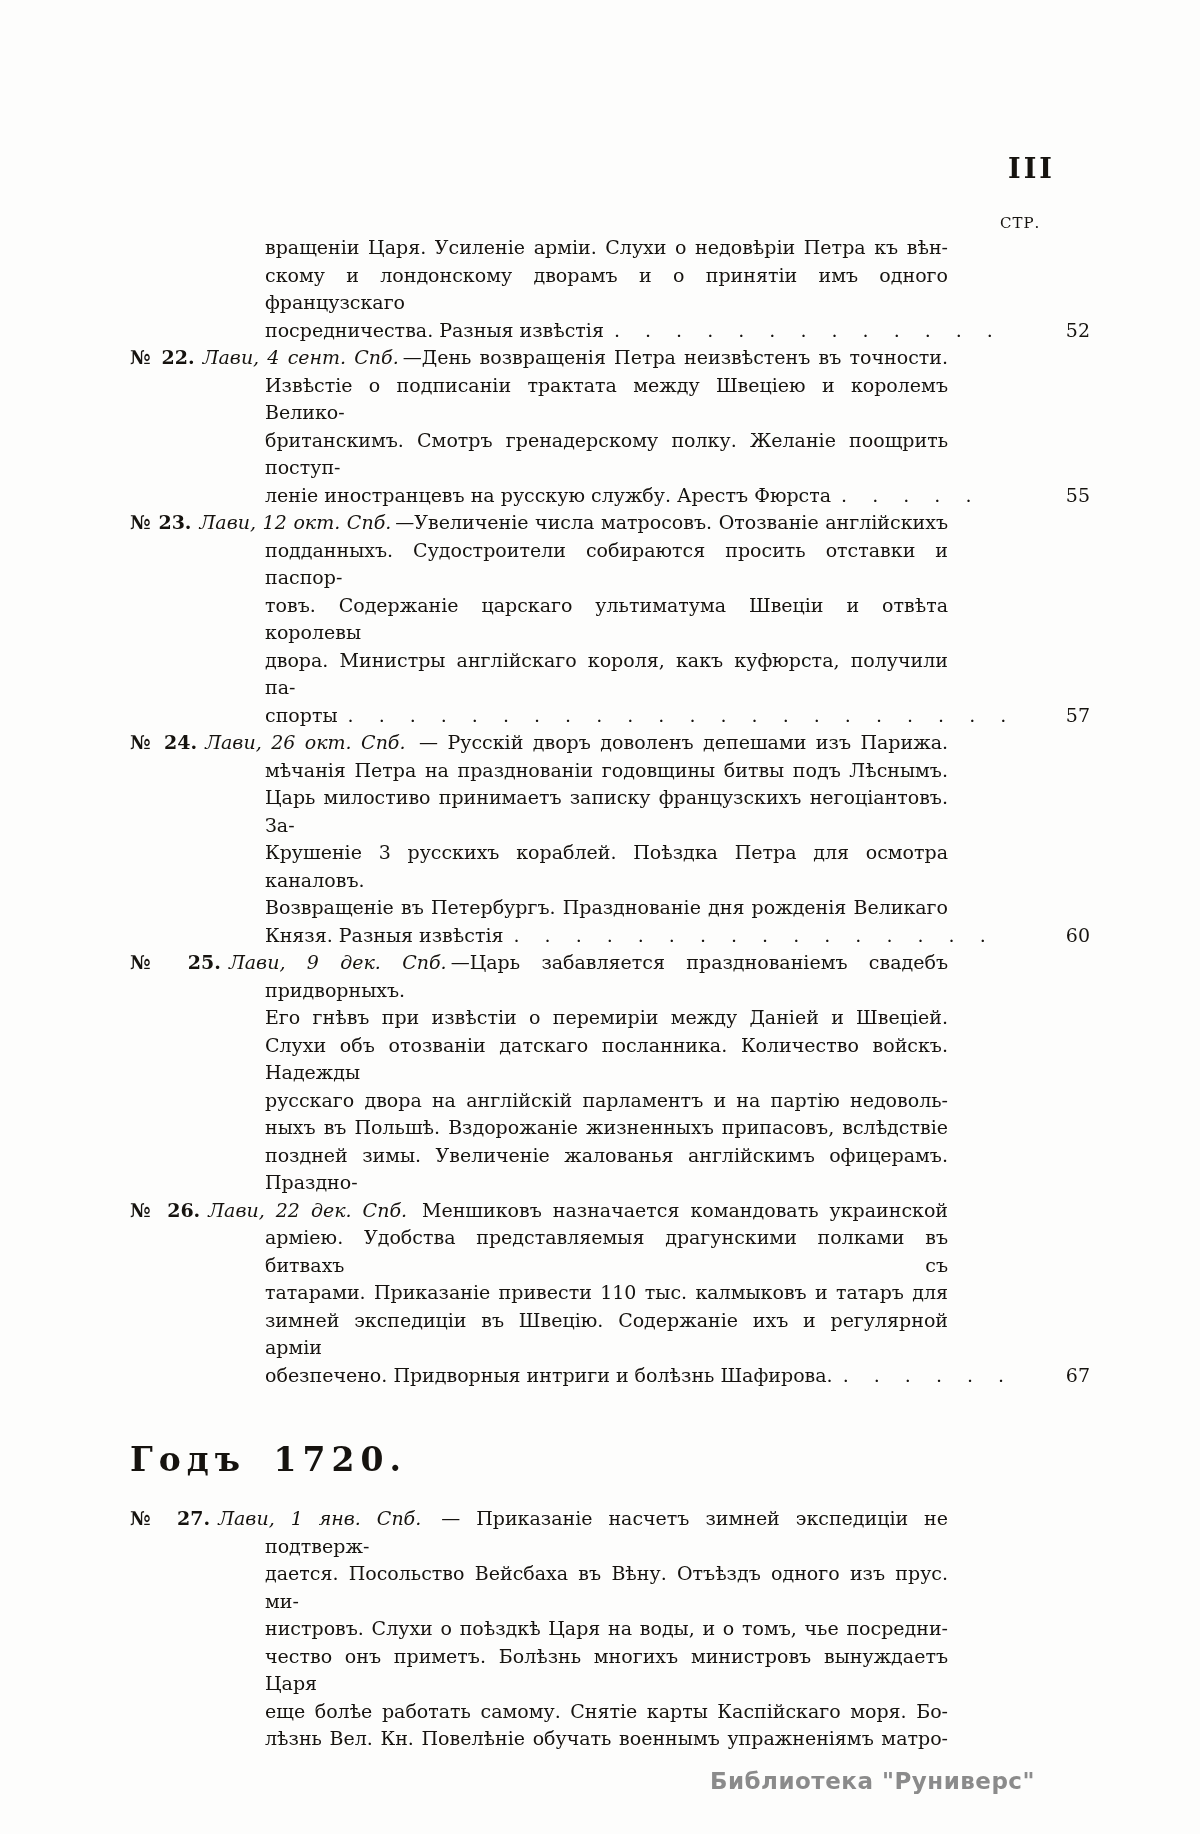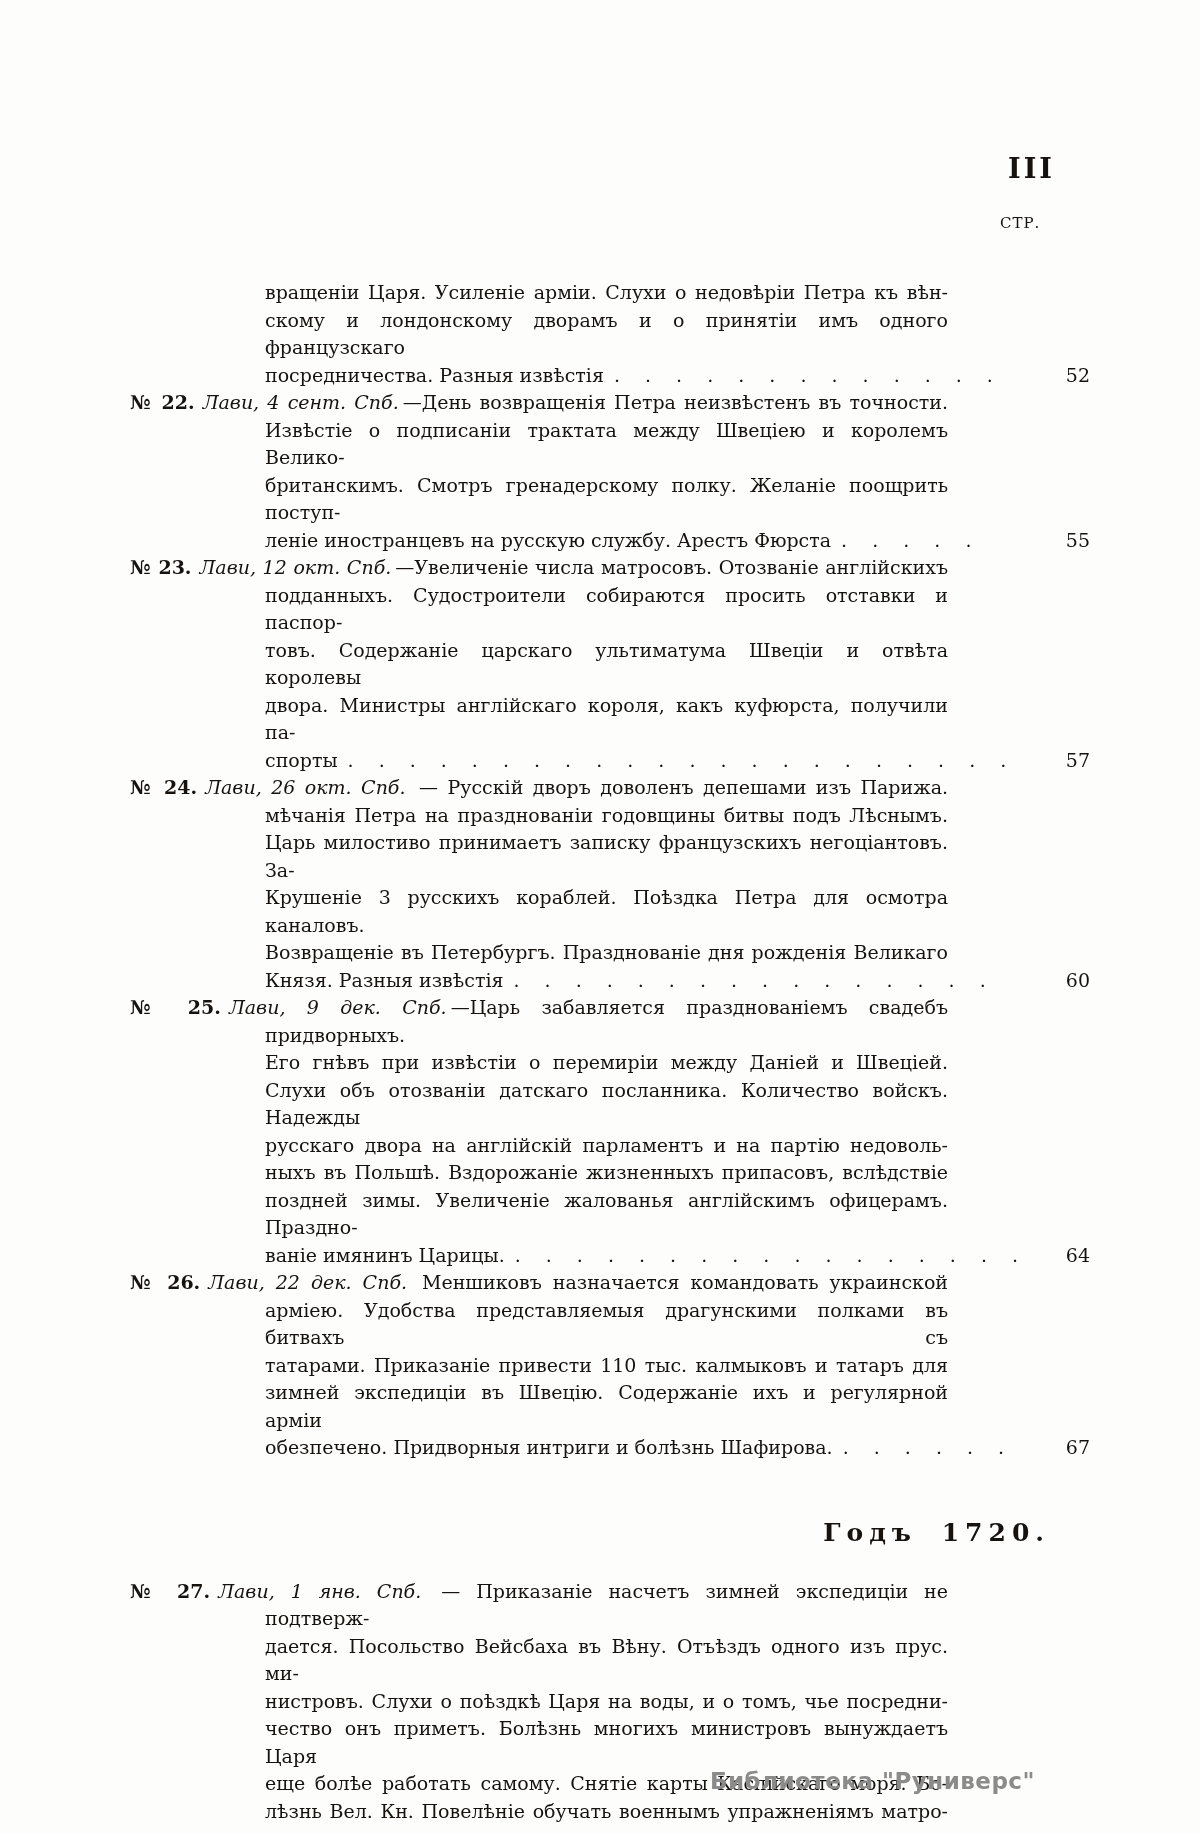--- a/index.html
+++ b/index.html
@@ -20,36 +20,36 @@
   .toc{
     position:absolute;left:130px;top:234px;width:960px;
     font-size:19px;line-height:27.5px;
   }
   .entry{padding-left:135px;}
   .line{
     text-align:justify;text-align-last:justify;
     padding-right:142px;
   }
   .head{text-indent:-135px;}
-  .entry.no-label .head{text-indent:0;margin-top:45px;}
+  .entry.no-label .head{text-indent:0;}
   .label{font-weight:bold;margin-right:8px;}
   .ital{font-style:italic;margin-right:4px;}
   .lastline{
     display:flex;align-items:flex-end;padding-right:0;
   }
   .lasttext{white-space:nowrap;}
   .dots{
     flex:1;overflow:hidden;white-space:nowrap;
     word-spacing:19px;padding-left:10px;
   }
   .pageno{min-width:58px;text-align:right;}
   .year-heading{
-    width:920px;text-align:right;
+    width:920px;text-align:left;
     margin:54px 0 28px 0;
-    font-size:25px;font-weight:bold;
+    font-size:33px;font-weight:bold;
     letter-spacing:6px;word-spacing:10px;
     line-height:34px;
   }
   .watermark{
     position:absolute;top:1768px;right:165px;
     font-family:"DejaVu Sans","Liberation Sans",sans-serif;
     font-weight:bold;font-size:23px;color:#8b8b8b;
     letter-spacing:0.5px;
   }
 </style>
@@ -106,25 +106,20 @@
             <span class="pageno">60</span>
           </div>
         </div>
         <div class="entry">
           <div class="line head"><span class="label">№ 25.</span><span class="ital">Лави, 9 дек. Спб.</span><span>—Царь забавляется празднованіемъ свадебъ придворныхъ.</span></div>
           <div class="line">Его гнѣвъ при извѣстіи о перемиріи между Даніей и Швеціей.</div>
           <div class="line">Слухи объ отозваніи датскаго посланника. Количество войскъ. Надежды</div>
           <div class="line">русскаго двора на англійскій парламентъ и на партію недоволь-</div>
           <div class="line">ныхъ въ Польшѣ. Вздорожаніе жизненныхъ припасовъ, вслѣдствіе</div>
           <div class="line">поздней зимы. Увеличеніе жалованья англійскимъ офицерамъ. Праздно-</div>
-          <div class="lastline">
-            <span class="lasttext">ваніе имянинъ Царицы.</span>
-            <span class="dots">. . . . . . . . . . . . . . . . .</span>
-            <span class="pageno">64</span>
-          </div>
         </div>
         <div class="entry">
           <div class="line head"><span class="label">№ 26.</span><span class="ital">Лави, 22 дек. Спб.</span><span> Меншиковъ назначается командовать украинской</span></div>
           <div class="line">арміею. Удобства представляемыя драгунскими полками въ битвахъ съ</div>
           <div class="line">татарами. Приказаніе привести 110 тыс. калмыковъ и татаръ для</div>
           <div class="line">зимней экспедиціи въ Швецію. Содержаніе ихъ и регулярной арміи</div>
           <div class="lastline">
             <span class="lasttext">обезпечено. Придворныя интриги и болѣзнь Шафирова.</span>
             <span class="dots">. . . . . .</span>
             <span class="pageno">67</span>

